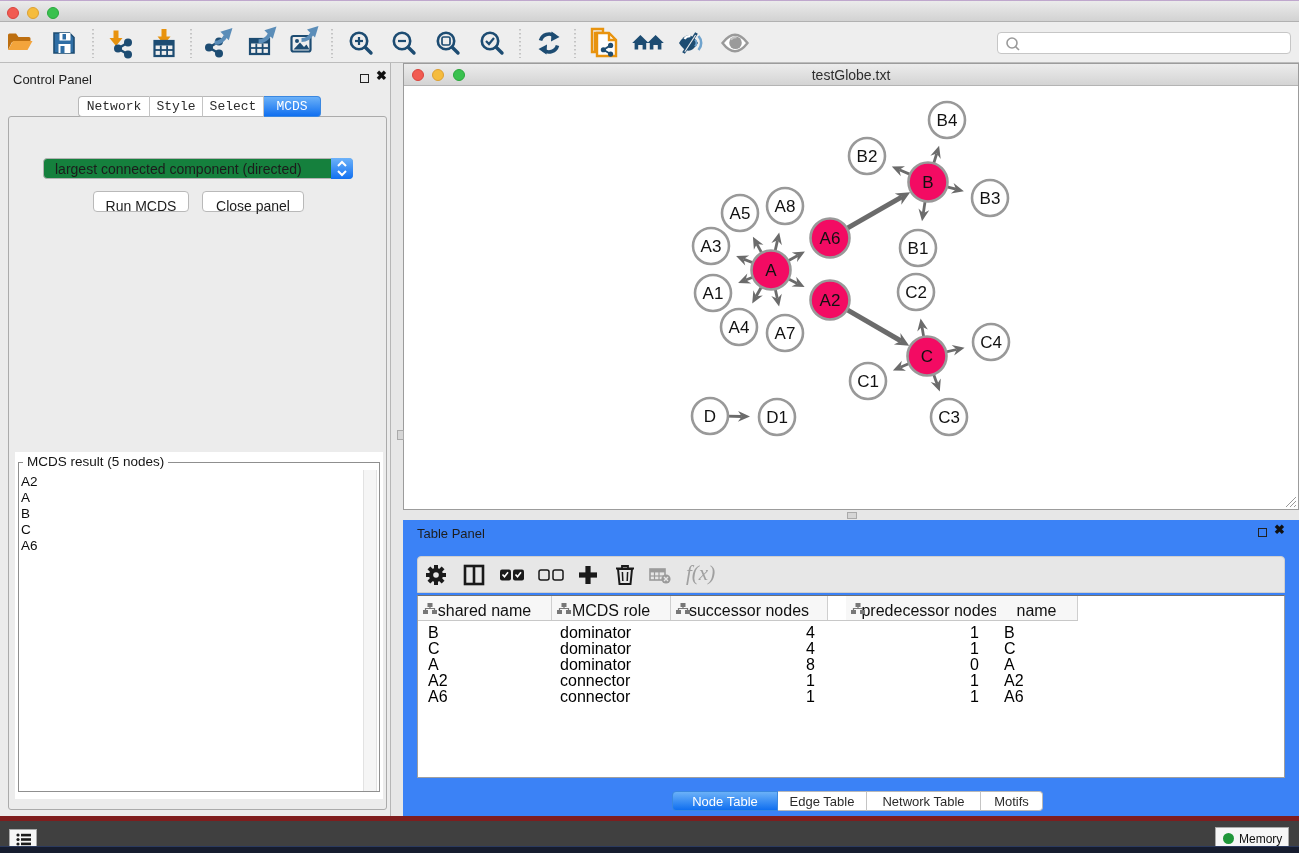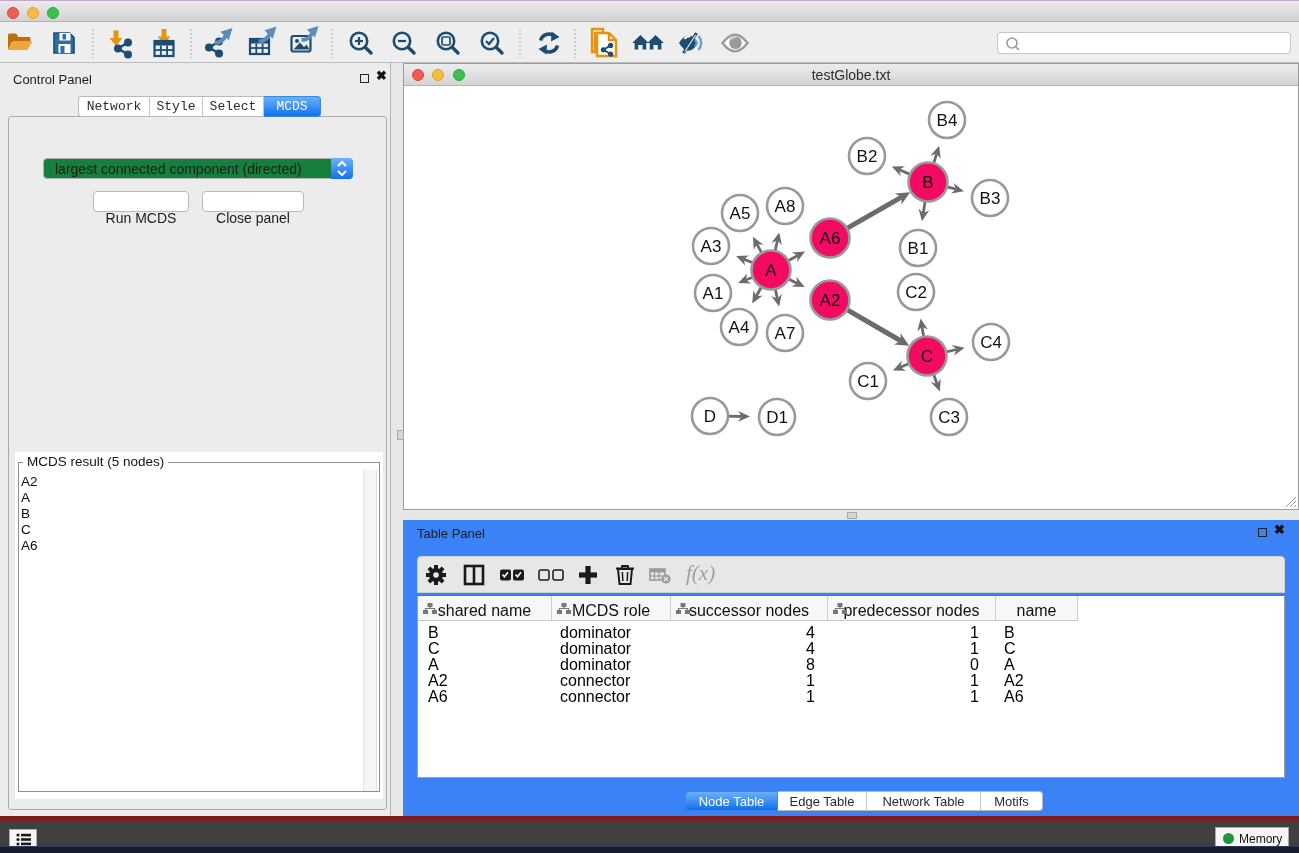--- a/index.html
+++ b/index.html
@@ -42,21 +42,21 @@
   .seg .s.sel { background:linear-gradient(#6bb1f8,#106ff0); color:#ffffff;
     border-color:#3a87e0; }
   #optlabel { position:absolute; left:0; width:391px; top:73px; text-align:center;
     font-size:14px; color:#262626; }
   #dropdown { position:absolute; left:43px; top:95px; width:310px; height:21px;
     background:#15803d; border:1px solid #b2b2b2; border-radius:4px;padding-left:22px; }
   #dropdown .dtext { position:absolute; left:11px; top:2px; font-size:14px; color:#1c1c1c; }
   #dropdown .stepper { position:absolute; right:-1px; top:-1px; width:22px; height:21px;
     background:linear-gradient(#6db2f9,#1170f1); border-radius:0 4px 4px 0; }
   .btn { position:absolute; height:21px; background:#ffffff; border:1px solid #b9b9b9;
-    border-radius:4px; font-size:14px; color:#1c1c1c; text-align:center; padding-top:18px; }
+    border-radius:4px; font-size:14px; color:#1c1c1c; text-align:center; padding-top:6px; }
   #mcdswhite { position:absolute; left:15px; top:389px; width:368px; height:347px;
     background:#ffffff; }
   #mcdsborder { position:absolute; left:3px; top:10px; width:362px; height:330px;
     border:1px solid #8f8f8f; }
   #mcdslegend { position:absolute; left:8px; top:2px; background:#ffffff;
     font-size:13.5px; color:#141414; padding:0 4px; }
   #mcdsitems { position:absolute; left:6px; top:22px; font-size:13.5px;
     color:#0c0c0c; line-height:16px; }
   #mcdssbar { position:absolute; left:348px; top:18px; width:14px; height:321px;
     background:#f5f5f5; border-left:1px solid #e2e2e2; border-right:1px solid #e2e2e2; }
@@ -454,21 +454,21 @@
       </div>
       <div class="thcell" style="left:253px; width:157px;">
         <span>successor nodes</span>
         <svg width="14" height="12" style="position:absolute;left:5px;top:7px;">
           <rect x="4.5" y="0" width="5" height="4" fill="#777"></rect>
           <rect x="0" y="7" width="5" height="4" fill="#777"></rect>
           <rect x="9" y="7" width="5" height="4" fill="#777"></rect>
           <path d="M7,4 V5.5 M2.5,7 V5.5 H11.5 V7" fill="none" stroke="#777" stroke-width="1.2"></path>
         </svg>
       </div>
-      <div class="thcell" style="left:410px; width:168px;text-decoration:underline;">
+      <div class="thcell" style="left:428px; width:168px;text-decoration:underline;">
         <span>predecessor nodes</span>
         <svg width="14" height="12" style="position:absolute;left:5px;top:7px;">
           <rect x="4.5" y="0" width="5" height="4" fill="#777"></rect>
           <rect x="0" y="7" width="5" height="4" fill="#777"></rect>
           <rect x="9" y="7" width="5" height="4" fill="#777"></rect>
           <path d="M7,4 V5.5 M2.5,7 V5.5 H11.5 V7" fill="none" stroke="#777" stroke-width="1.2"></path>
         </svg>
       </div>
       <div class="thcell" style="left:578px; width:82px;">
         <span>name</span>
@@ -504,21 +504,21 @@
       </div>
       <div class="trow" style="top:90px;">
         <span class="tcell" style="left:10px;">A6</span>
         <span class="tcell" style="left:142px;">connector</span>
         <span class="tcell num" style="left:250px;width:147px;">1</span>
         <span class="tcell num" style="left:420px;width:141px;">1</span>
         <span class="tcell" style="left:586px;">A6</span>
       </div>
     </div>
     <div class="seg" style="left:269px; top:271px; height:20px;">
-      <div class="s sel first" style="width:93px;margin-left:13px;">Node Table</div>
+      <div class="s sel first" style="width:106px;">Node Table</div>
       <div class="s" style="width:89px;">Edge Table</div>
       <div class="s" style="width:114px;">Network Table</div>
       <div class="s last" style="width:62px;">Motifs</div>
     </div>
   </div>
 
   <div class="abs" style="left:397px;top:430px;width:7px;height:10px;background:#d6d6d6;border:1px solid #aaaaaa;"></div>
   <div class="abs" style="left:847px;top:512px;width:10px;height:7px;background:#d6d6d6;border:1px solid #aaaaaa;"></div>
 <div class="abs" id="statusbar">
     <div id="listbtn"><svg width="28" height="19">

